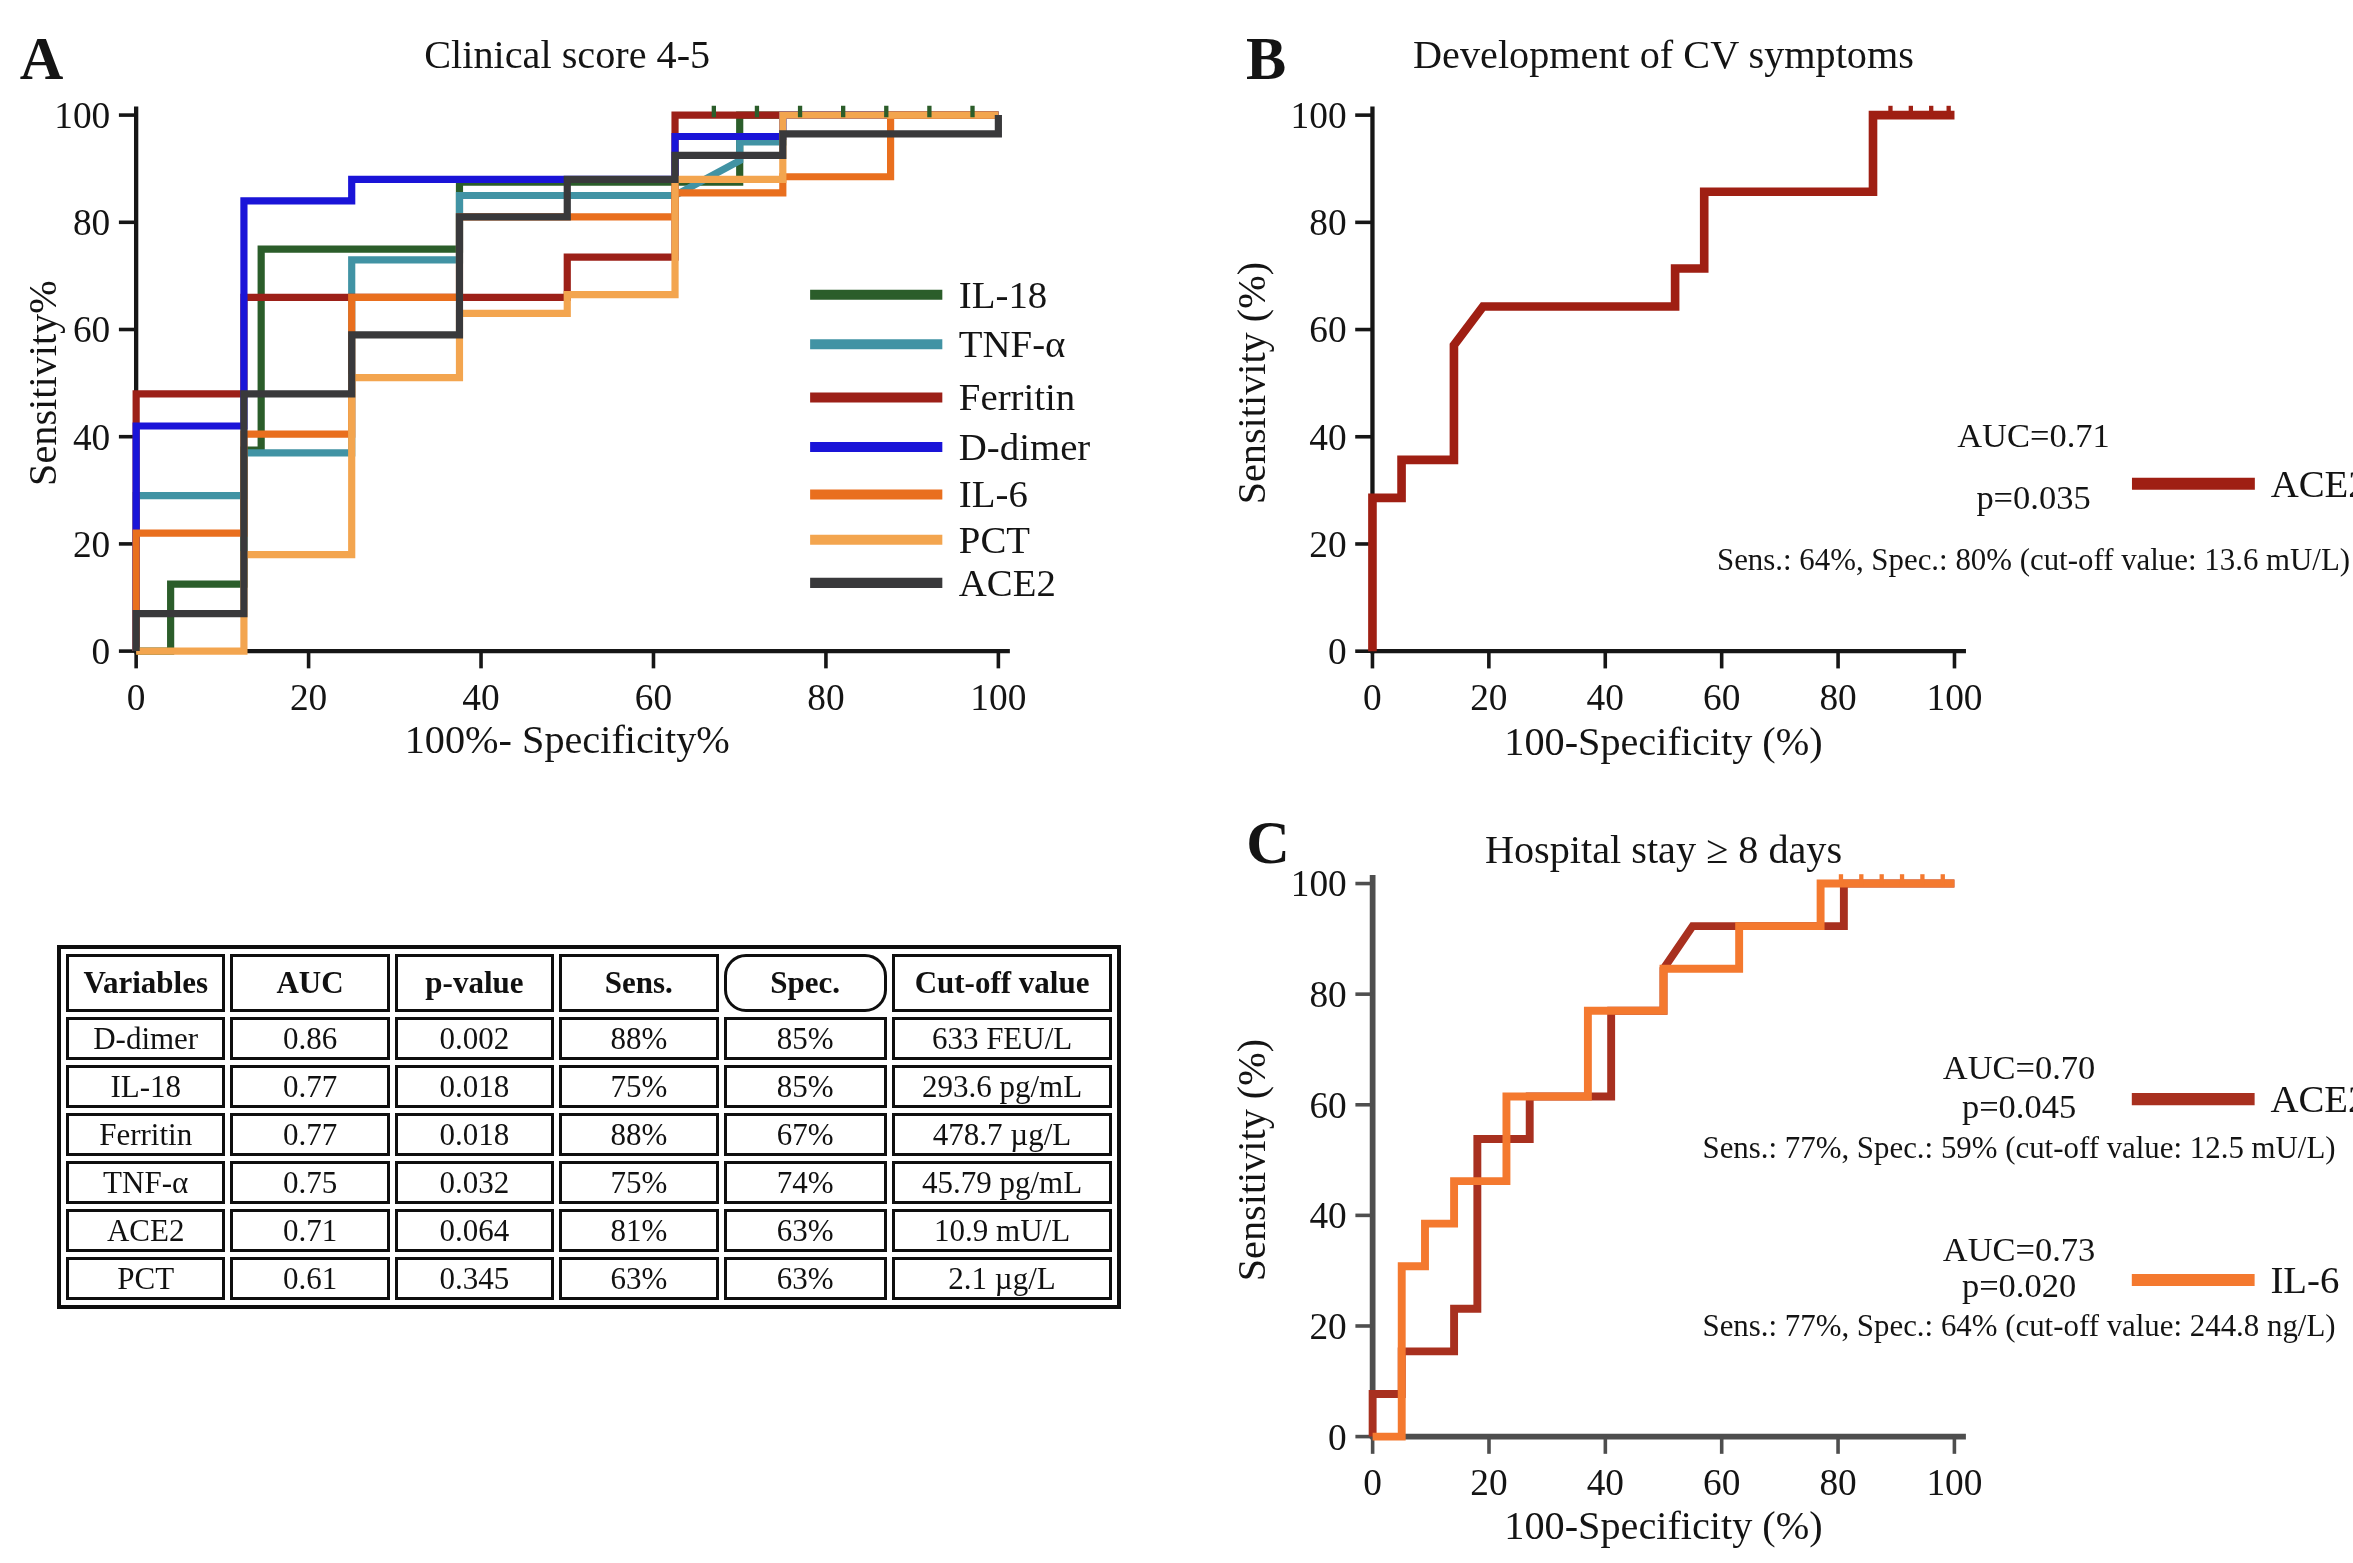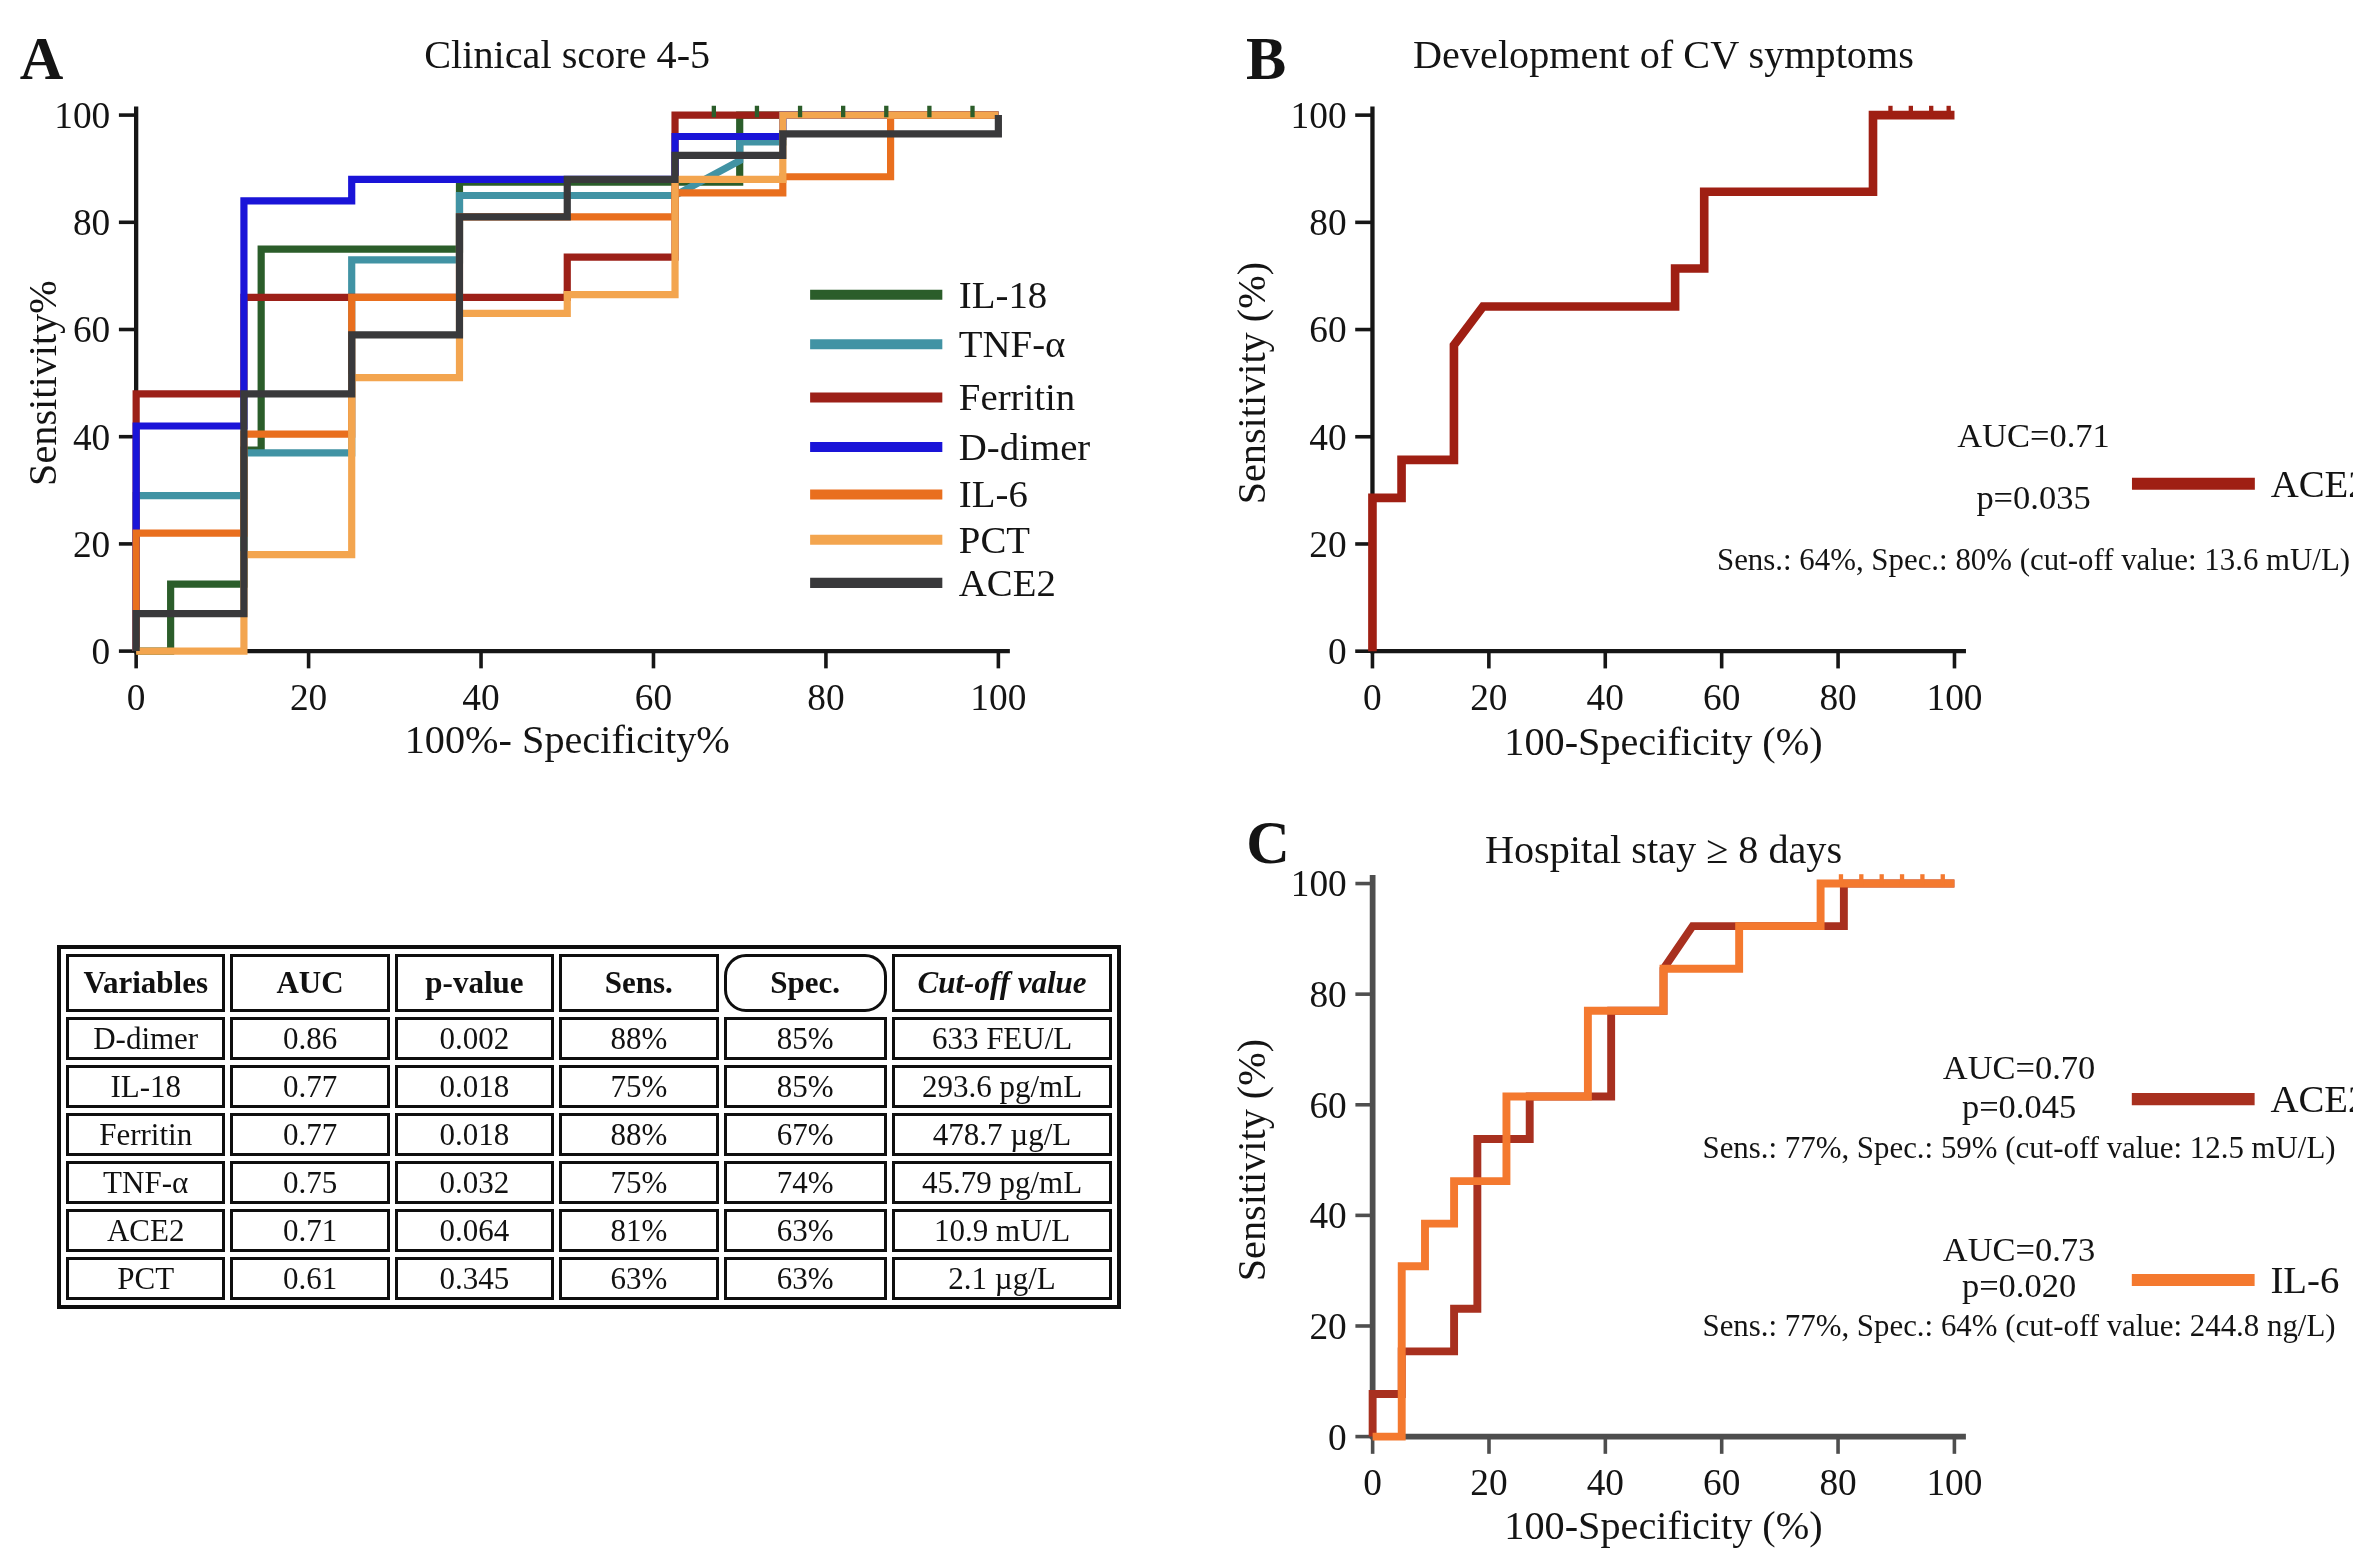--- a/index.html
+++ b/index.html
@@ -174,21 +174,21 @@
       <text x="1490" y="710" font-size="54">IL-6</text>
     </svg>
   <table id="rocTable">
       <thead>
         <tr>
           <th style="width: 142px;">Variables</th>
           <th style="width: 142px;">AUC</th>
           <th style="width: 142px;">p-value</th>
           <th style="width: 142px;">Sens.</th>
           <th style="width: 146px; border-radius: 22px;">Spec.</th>
-          <th style="width: 203px; font-style: italic;">Cut-off value</th>
+          <th style="width: 203px;">Cut-off value</th>
         </tr>
       </thead>
       <tbody>
         <tr>
           <td>D-dimer</td>
           <td>0.86</td>
           <td>0.002</td>
           <td>88%</td>
           <td>85%</td>
           <td>633 FEU/L</td>

